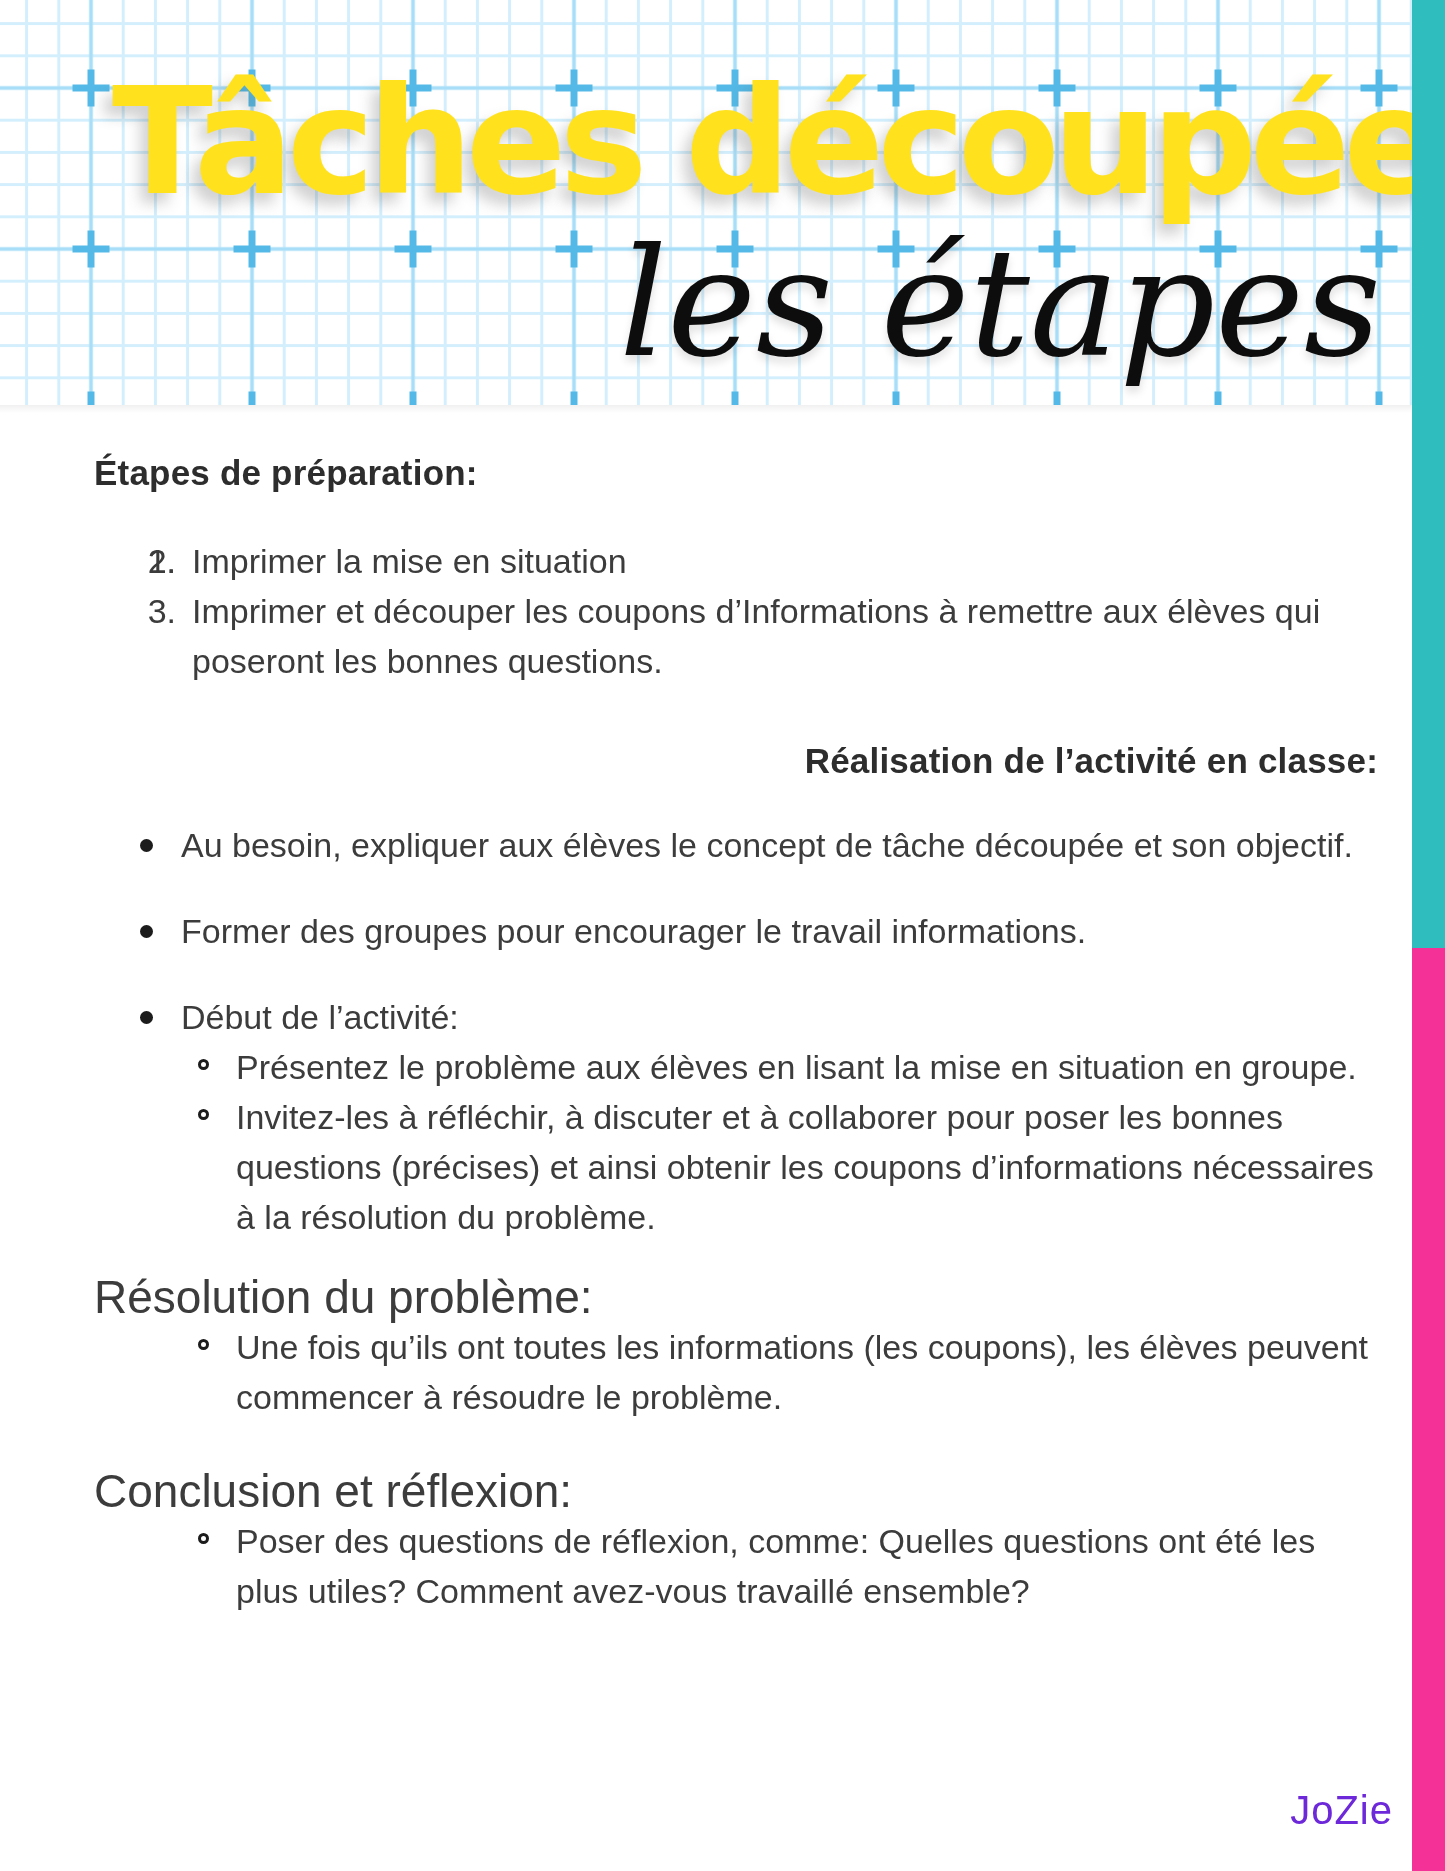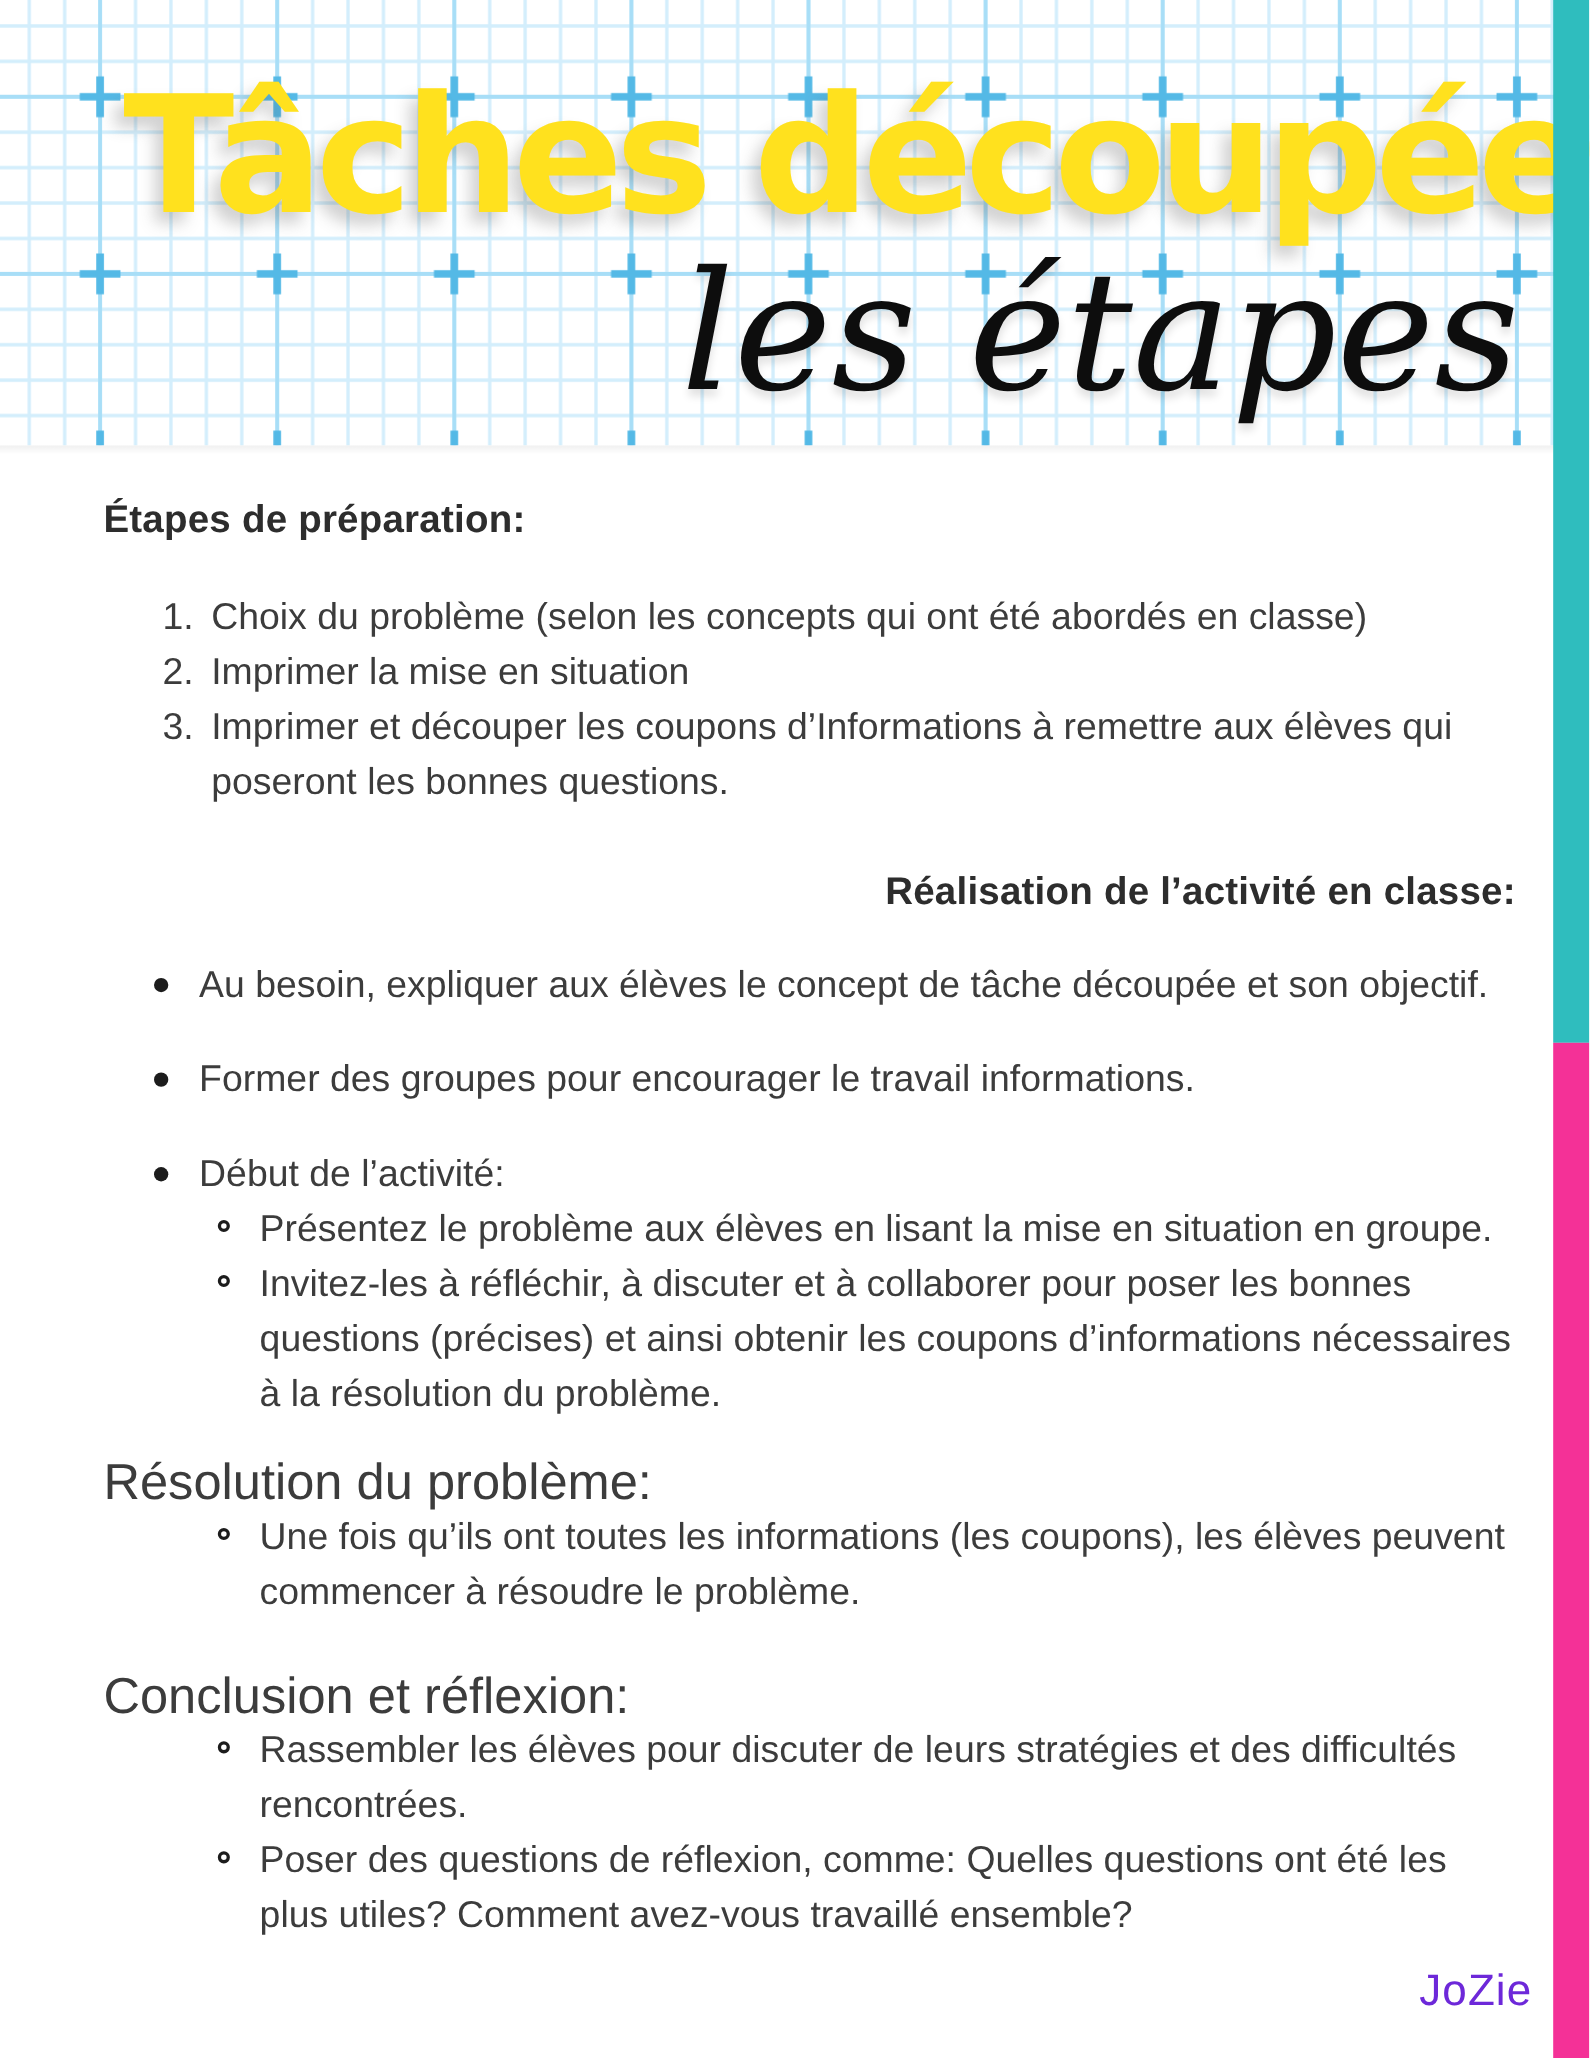--- a/index.html
+++ b/index.html
@@ -144,21 +144,20 @@
     <span class="teal"></span>
     <span class="pink"></span>
   </div>
 
   <div class="content">
 
     <h2 class="h-bold">Étapes de préparation:</h2>
     <ol class="num-list">
       <li>
         <span class="num">1.</span>
-        <span>Choix du problème (selon les concepts qui ont été abordés en classe)</span>
       </li>
       <li>
         <span class="num">2.</span>
         <span>Imprimer la mise en situation</span>
       </li>
       <li>
         <span class="num">3.</span>
         <span>Imprimer et découper les coupons d’Informations à remettre aux élèves qui poseront les bonnes questions.</span>
       </li>
     </ol>
@@ -194,24 +193,20 @@
       <li>
         <span class="ring"></span>
         <span>Une fois qu’ils ont toutes les informations (les coupons), les élèves peuvent commencer à résoudre le problème.</span>
       </li>
     </ul>
 
     <h2 class="h-plain sect-mid">Conclusion et réflexion:</h2>
     <ul class="sub-list">
       <li>
         <span class="ring"></span>
-        <span>Rassembler les élèves pour discuter de leurs stratégies et des difficultés rencontrées.</span>
-      </li>
-      <li>
-        <span class="ring"></span>
         <span>Poser des questions de réflexion, comme: Quelles questions ont été les plus utiles? Comment avez-vous travaillé ensemble?</span>
       </li>
     </ul>
 
   </div>
 
   <div class="credit">JoZie</div>
 
 </div>
 

